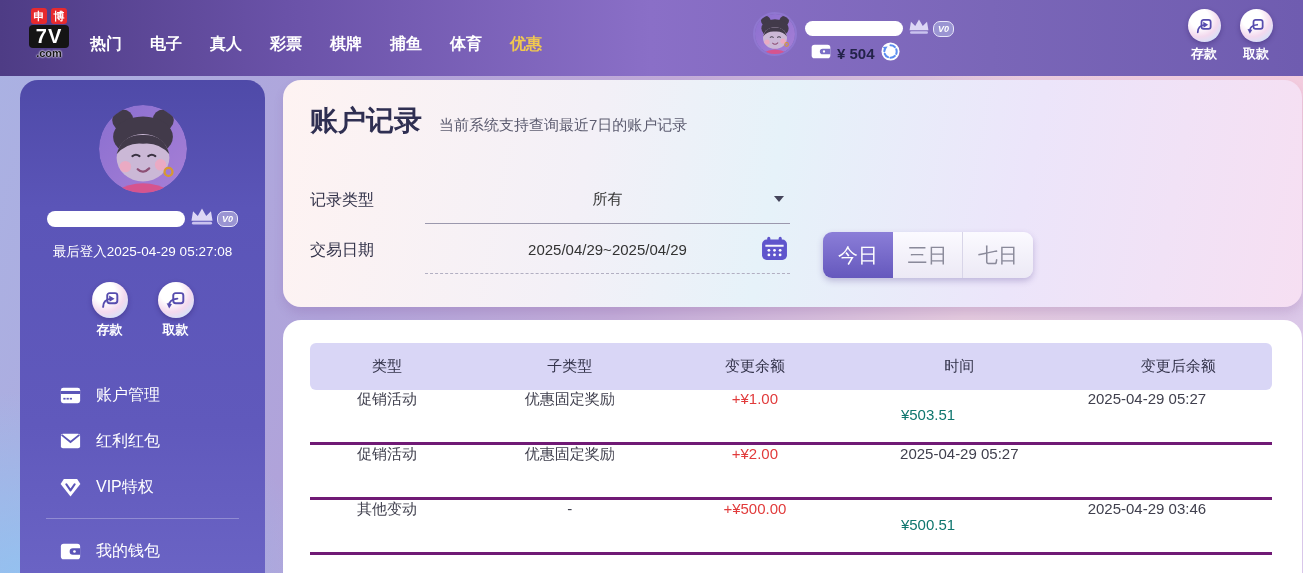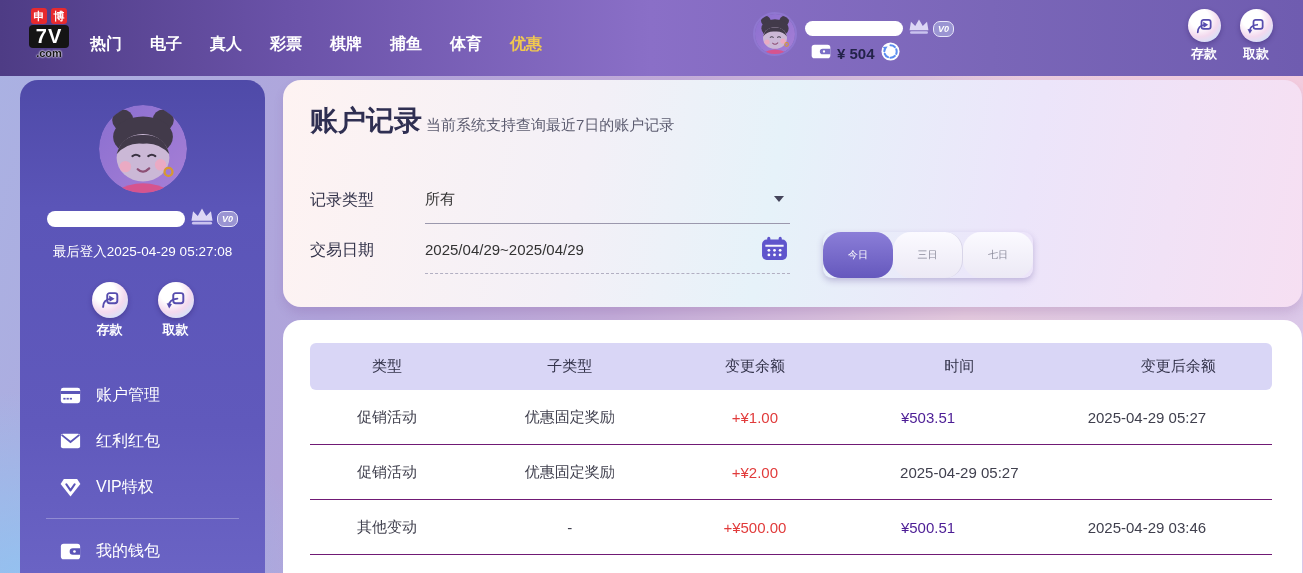--- a/index.html
+++ b/index.html
@@ -87,65 +87,64 @@
   .sb-menu-item .icon { width:21px; display:flex; justify-content:center; }
   .sb-divider { height:1px; background:rgba(255,255,255,.28); margin:8px 26px 9px; }
 
   
   .panel-filter {
     position:absolute; left:283px; top:80px; width:1019px; height:227px;
     border-radius:18px;
     background:linear-gradient(100deg,#fef3f2 0%,#f3f0f7 30%,#e6f2f9 48%,#ece5fa 72%,#f6dff2 100%);
     box-shadow:0 6px 10px rgba(120,80,150,.18);
   }
-  .pf-title-row { position:absolute; left:27px; top:22px; display:flex; align-items:baseline; gap:4px; }
+  .pf-title-row { position:absolute; left:27px; top:22px; display:flex; align-items:baseline; gap:17px; }
   .pf-title { font-size:28px; font-weight:bold; color:#2f2f52; }
   .pf-subtitle { font-size:15px; color:#5c5c70; }
   .filter-row { position:absolute; left:27px; display:flex; align-items:center; }
   .filter-row.type-row { top:96px; height:48px; }
   .filter-row.date-row { top:146px; height:48px; }
   .filter-label { width:115px; font-size:16px; color:#33334a; }
-  .filter-field { position:relative; width:365px; height:100%; display:flex; align-items:center; }
+  .filter-field { position:relative; width:365px; height:100%; display:flex; align-items:center;justify-content:center; }
   .filter-field .value { font-size:15px; color:#333; }
   .type-row .filter-field { border-bottom:1px solid #9b98ad; }
   .date-row .filter-field { border-bottom:1px dashed #b2afc2; }
   .select-chevron { position:absolute; right:6px; top:20px; width:0; height:0;
     border-left:5px solid transparent; border-right:5px solid transparent; border-top:6px solid #44445a; }
   .calendar-wrap { position:absolute; right:2px; top:10px; cursor:pointer; }
 
   .range-group {
     position:absolute; left:540px; top:152px; width:210px; height:46px; display:flex;
     border-radius:9px; overflow:hidden; box-shadow:0 3px 6px rgba(90,70,150,.3);
   }
   .range-btn {
     width:70px; height:46px; display:flex; align-items:center; justify-content:center;
-    font-size:10px; cursor:pointer;
+    font-size:20px; cursor:pointer;
     background:linear-gradient(180deg,#fbfaff 0%,#ece9f5 100%); color:#8a8a9a;
     border-right:1px solid #d8d5e8;
-    border-radius:18px;
   }
   .range-btn:last-child { border-right:none; }
   .range-btn.active {
     background:linear-gradient(180deg,#8b7ed8 0%,#6558bd 100%); color:#fff; border-right:none;
   }
 
   .panel-table {
     position:absolute; left:283px; top:320px; width:1019px; height:260px;
     border-radius:18px 18px 0 0; background:#fff;
   }
   .table { position:absolute; left:27px; top:23px; width:962px; }
   .t-head {
     display:flex; height:47px; background:#d9d6f6; border-radius:6px; align-items:center;
   }
   .t-head .t-cell { font-size:15px; color:#33334a; font-weight:normal; }
-  .t-row { display:flex; height:55px; align-items:center; border-bottom:1px solid #701a75; }
+  .t-row { display:flex; height:55px; align-items:flex-start; border-bottom:3px solid #701a75; }
   .t-cell { text-align:center; font-size:15px; color:#40404e; }
   .c0 { width:16%; } .c1 { width:22%; } .c2 { width:16.5%; } .c3 { width:19.5%; } .c4 { width:26%; }
   .amount-change { color:#e13b3b; }
-  .amount-after { color:#4c1d95; }
+  .amount-after { color:#0f766e;margin-top:16px; }
 </style>
 </head>
 <body>
 
 <div id="app">
 
   <div class="topbar">
     <div class="logo">
       <div class="logo-badges">
         <span>申</span>

